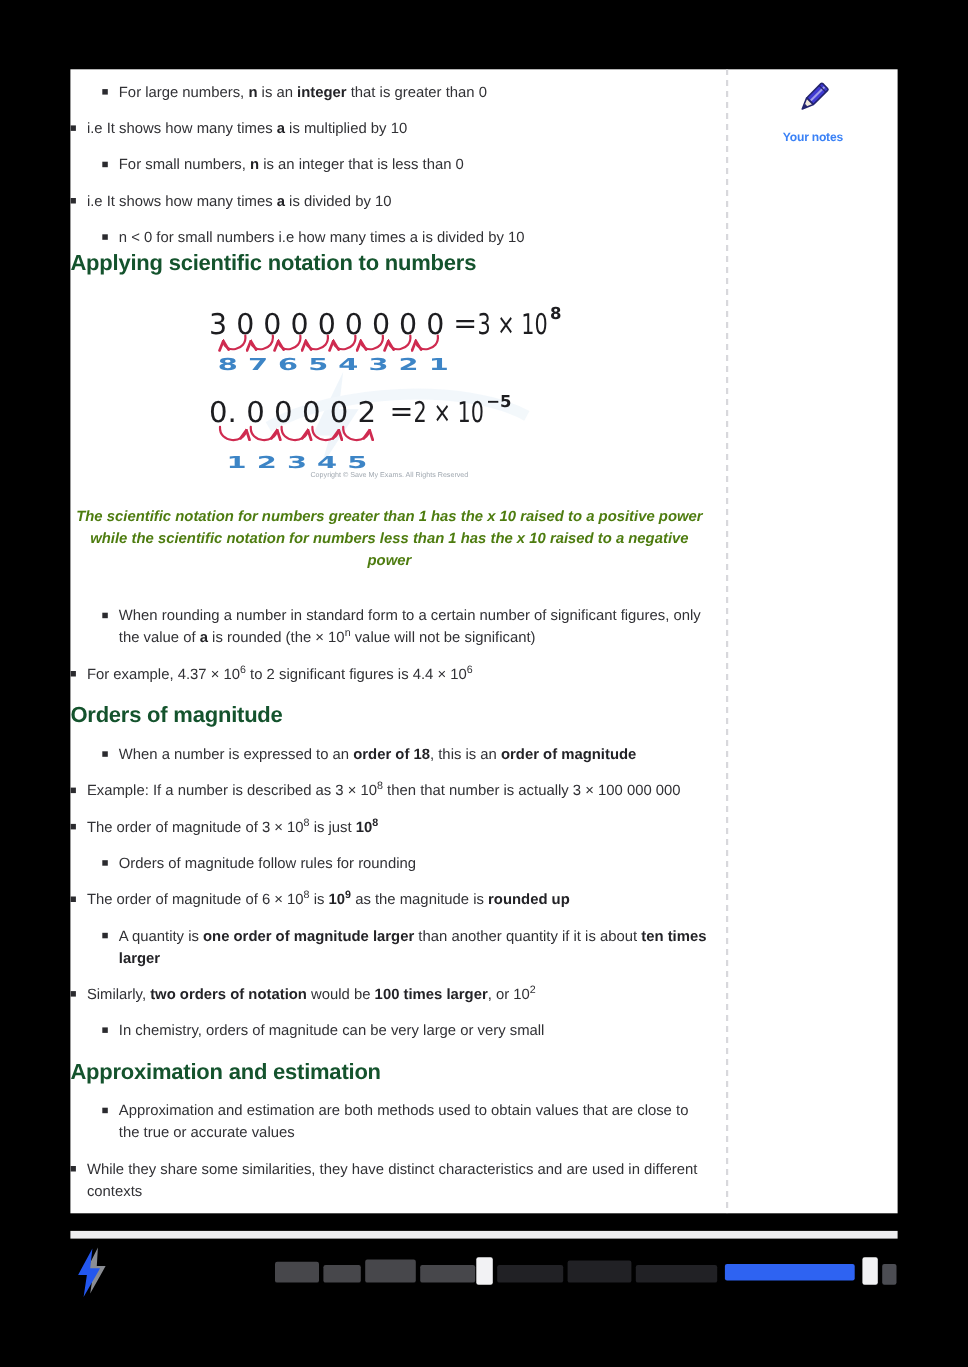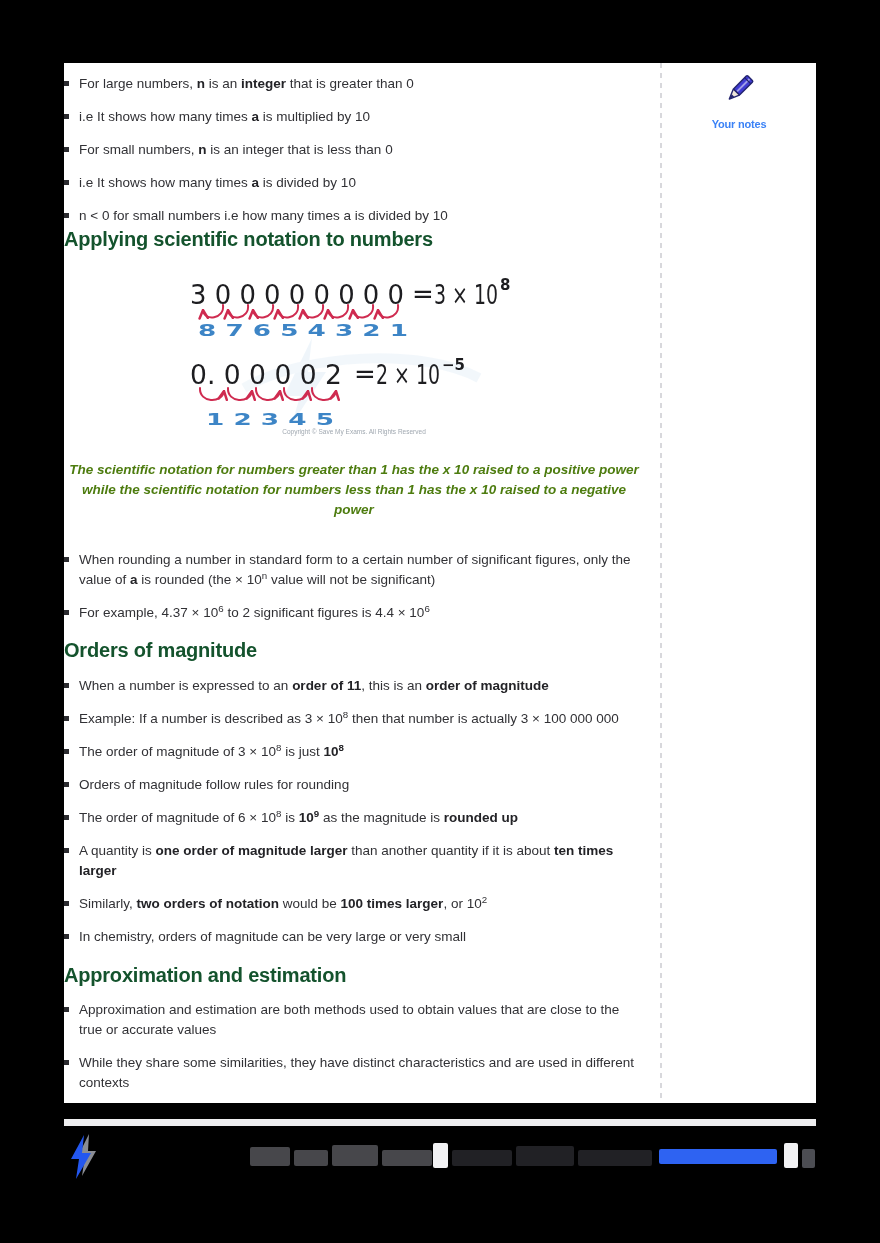--- a/index.html
+++ b/index.html
@@ -7,21 +7,21 @@
          font-family:"Liberation Sans",sans-serif;}
   .page{position:absolute;left:64px;top:63px;width:752px;height:1040px;background:#fff;overflow:hidden;}
   .content{position:absolute;left:0;top:0;width:596px;box-sizing:border-box;
            padding:11px 16px 0 0;color:#313135;font-size:13.5px;line-height:20px;}
   .content strong{color:#232327;}
   sup{font-size:.72em;line-height:0;}
   ul.blist{list-style:none;margin:0;padding:0;}
   ul.blist li{display:flex;margin:0 0 13px 0;}
   ul.blist li:last-child{margin-bottom:0;}
   .sq{flex:0 0 auto;width:5px;height:5px;background:#2b2b2f;margin:7px 10px 0 0;}
-  li.l1{margin-left:18px;}
+  li.l1{margin-left:18px;padding-left:29px;}
   li.l2{margin-left:45px;}
   h2{font-size:20px;line-height:26px;font-weight:700;color:#14532d;margin:0 0 13px 0;letter-spacing:-.2px;}
   h2.h-applying{margin:0 0 16px 0;}
   h2.h-orders{margin:14px 0 13px 0;}
   h2.h-approx{margin:15px 0 12px 0;}
   figure.fig{margin:16px auto;width:520px;}
   .caption{margin:0 0 30px 0;text-align:center;font-style:italic;font-weight:700;
            font-size:13.5px;line-height:20px;color:#4d7c0f;}
   .divider{position:absolute;left:596px;top:0;width:2px;height:100%;
            background:repeating-linear-gradient(to bottom,#d8d8dc 0 5px,transparent 5px 10px);}
@@ -130,21 +130,21 @@
             <span class="sq"></span>
             <span>For example, 4.37 × 10<sup>6</sup> to 2 significant figures is 4.4 × 10<sup>6</sup></span>
           </li>
       </ul>
 
       <h2 class="h-orders">Orders of magnitude</h2>
 
       <ul class="blist">
         <li class="l1">
             <span class="sq"></span>
-            <span>When a number is expressed to an <strong>order of 11</strong>, this is an <strong>order of magnitude</strong></span>
+            <span>When a number is expressed to an <strong>order of 18</strong>, this is an <strong>order of magnitude</strong></span>
           </li>
         <li class="l2">
             <span class="sq"></span>
             <span>Example: If a number is described as 3 × 10<sup>8</sup> then that number is actually 3 × 100 000 000</span>
           </li>
         <li class="l2">
             <span class="sq"></span>
             <span>The order of magnitude of 3 × 10<sup>8</sup> is just <strong>10<sup>8</sup></strong></span>
           </li>
         <li class="l1">

